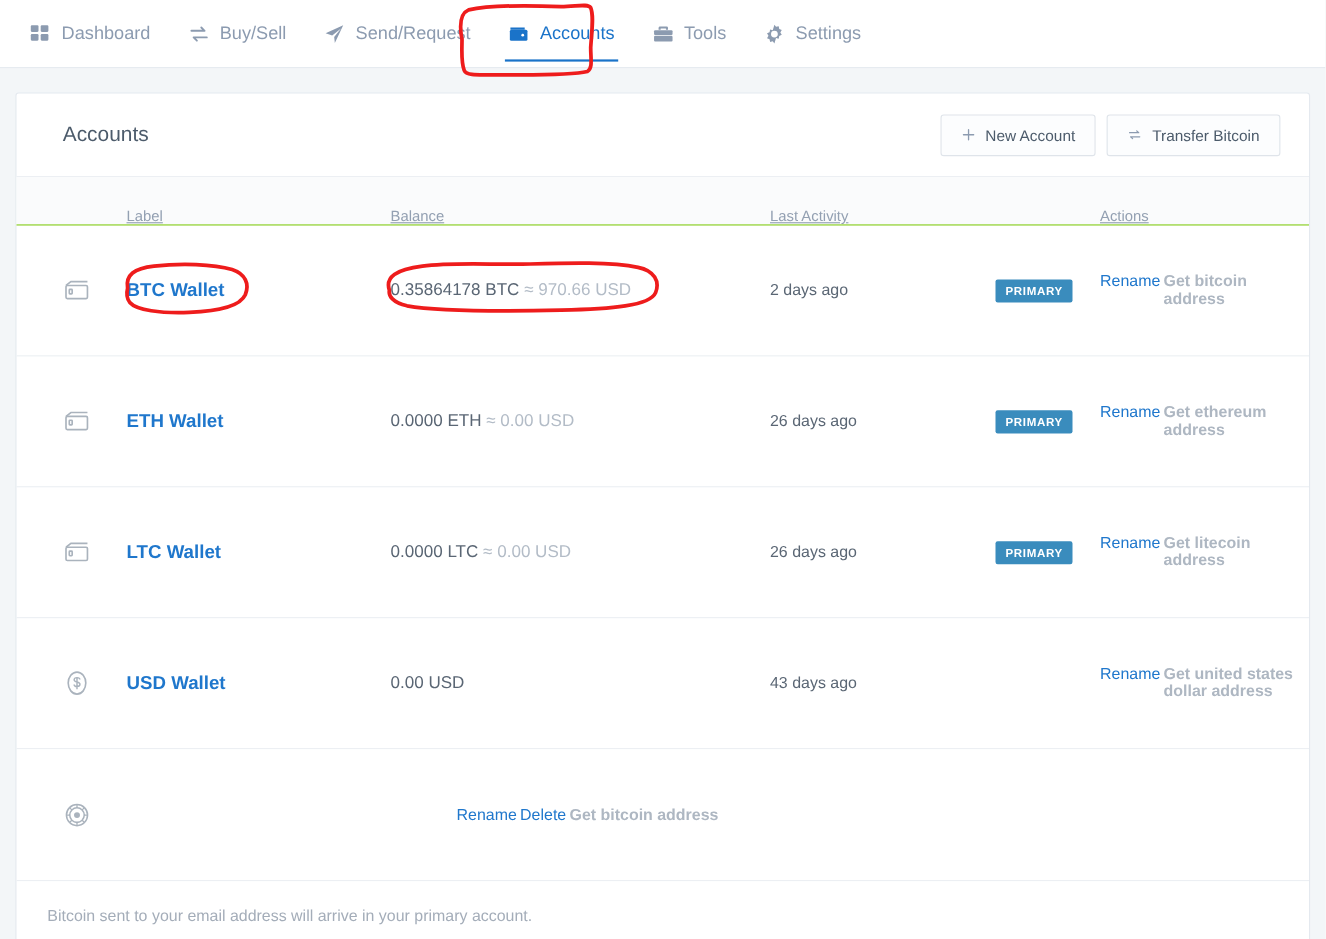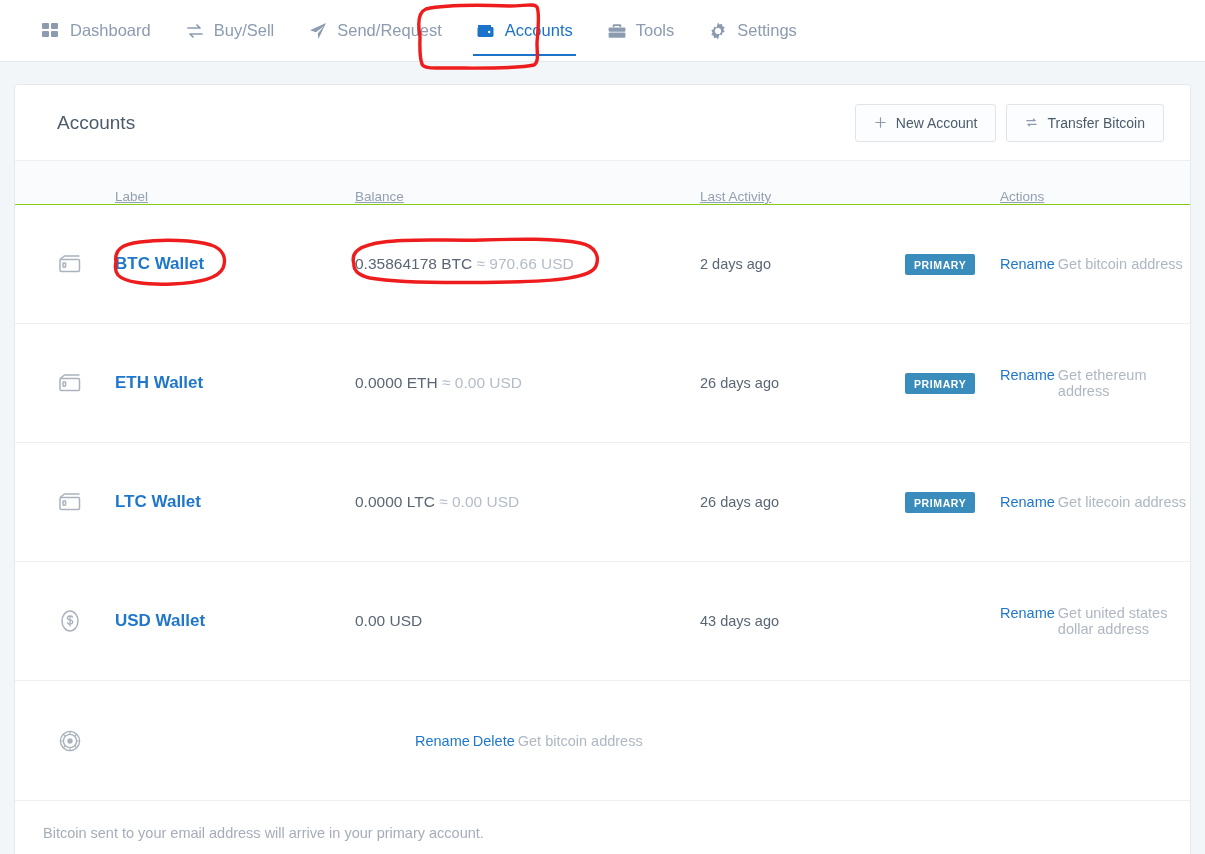--- a/index.html
+++ b/index.html
@@ -12,21 +12,21 @@
   }
   body { position: relative; }
 
   
   .topnav {
     height: 62px;
     background: #ffffff;
     border-bottom: 1px solid #e4e9ef;
     display: flex;
     align-items: center;
-    padding-left: 24px;
+    padding-left: 10px;
     position: relative;
   }
   .nav-item {
     display: flex;
     align-items: center;
     gap: 9px;
     height: 62px;
     padding: 0 17px;
     cursor: pointer;
     position: relative;
@@ -125,21 +125,21 @@
     background: #3a8cbd;
     color: #ffffff;
     font-size: 10.5px;
     font-weight: bold;
     letter-spacing: 0.6px;
     padding: 5px 9px 4px;
     border-radius: 2px;
   }
   .links { display: flex; flex-direction: row; gap: 3px; }
   .link-a { color: #1f77cc; font-size: 14.5px; cursor: pointer; }
-  .link-s { color: #aeb7c2; font-size: 14.5px; }
+  .link-s { color: #aeb7c2; font-size: 14.5px; font-weight: bold; }
 
   .card-footer {
     height: 64px;
     display: flex;
     align-items: center;
     padding-left: 28px;
     border-top: 1px solid #eceff3;
     font-size: 14.5px;
     color: #a4adb9;
   }

